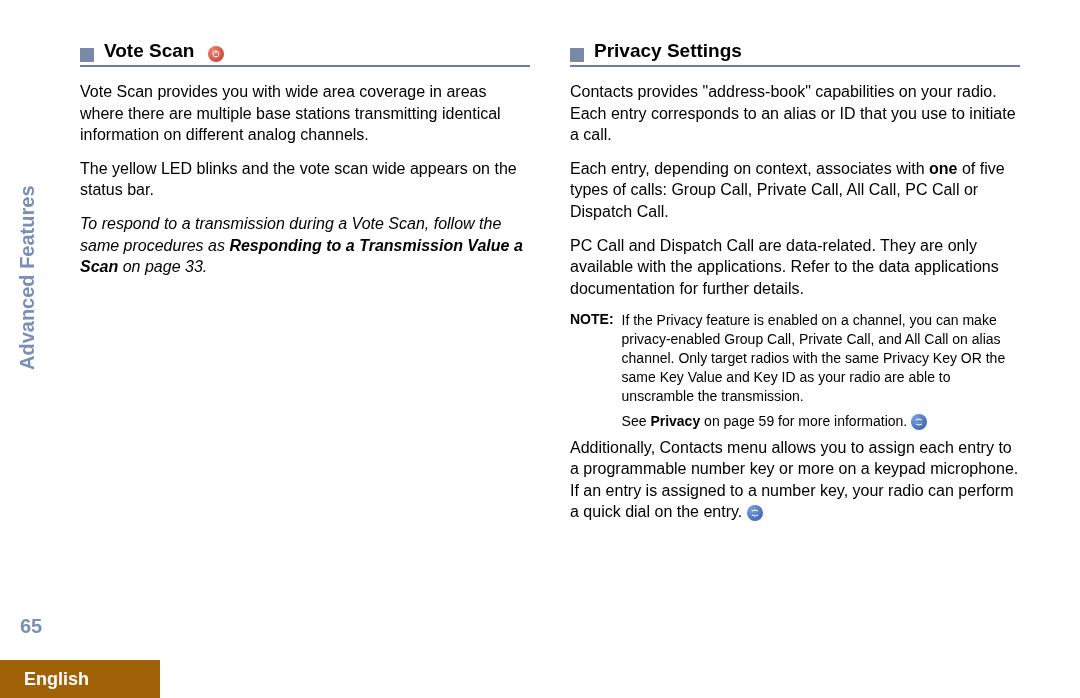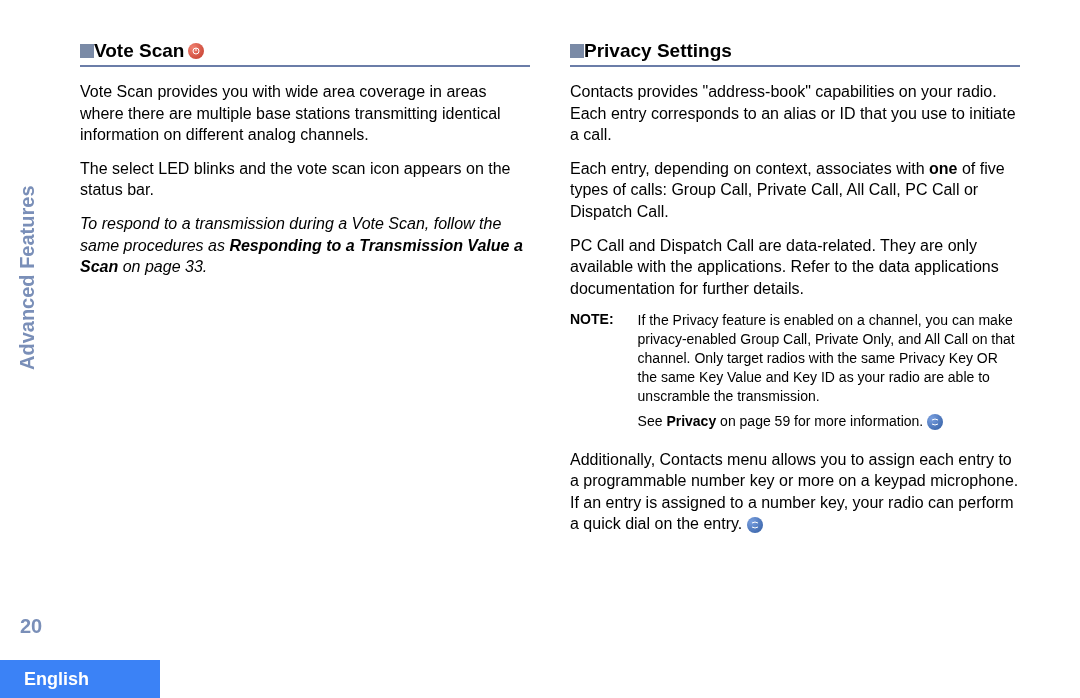--- a/index.html
+++ b/index.html
@@ -17,21 +17,22 @@
       padding: 40px 60px 40px 80px;
       display: flex;
       gap: 40px;
     }
     .column {
       flex: 1;
       min-width: 0;
     }
     .section-heading {
       display: flex;
-      align-items: center;
+      align-items: flex-end;
+      gap: 10px;
       border-bottom: 2px solid #6b7da8;
       padding-bottom: 3px;
       margin-bottom: 14px;
     }
     .section-heading .bullet {
       width: 14px;
       height: 14px;
       background: #7a8aa6;
       display: inline-block;
     }
@@ -59,22 +60,21 @@
     .icon-badge svg { width: 10px; height: 10px; }
     p {
       margin-bottom: 12px;
       line-height: 1.35;
       font-size: 16px;
     }
     .italic { font-style: italic; }
     .bold { font-weight: bold; }
     .note-block {
       display: flex;
-      gap: 24px;
-      margin-bottom: 12px;
+      gap: 8px;
     }
     .note-label {
       font-weight: bold;
       flex-shrink: 0;
       font-size: 14px;
     }
     .note-content {
       flex: 1;
       font-size: 14px;
       line-height: 1.35;
@@ -98,21 +98,21 @@
       font-size: 20px;
       font-weight: bold;
       color: #7a8fb8;
     }
     .language-tab {
       position: absolute;
       left: 0;
       bottom: 0;
       width: 160px;
       height: 38px;
-      background: #3b82f6;
+      background: #a16207;
       color: #fff;
       font-size: 18px;
       font-weight: bold;
       display: flex;
       align-items: center;
       padding-left: 24px;
     }
   </style>
 </head>
 <body>
@@ -124,41 +124,41 @@
       <span class="bullet"></span>
       <span class="title">Vote Scan</span>
       <span class="icon-badge red">
         <svg viewBox="0 0 10 10">
             <circle cx="5" cy="5" r="3" fill="none" stroke="#fff" stroke-width="1"></circle>
             <line x1="5" y1="2" x2="5" y2="5" stroke="#fff" stroke-width="1"></line>
           </svg>
       </span>
     </div>
     <p>Vote Scan provides you with wide area coverage in areas where there are multiple base stations transmitting identical information on different analog channels.</p>
-    <p>The select LED blinks and the vote scan icon appears on the status bar.</p>
+    <p>The yellow LED blinks and the vote scan wide appears on the status bar.</p>
     <p class="italic">
       <span>To respond to a transmission during a Vote Scan, follow the same procedures as </span><span class="bold">Responding to a Transmission Value a Scan</span><span> on page 33.</span>
     </p>
   </div>
 
   <div class="column">
     <div class="section-heading">
       <span class="bullet"></span>
       <span class="title">Privacy Settings</span>
     </div>
     <p>Contacts provides "address-book" capabilities on your radio. Each entry corresponds to an alias or ID that you use to initiate a call.</p>
     <p>
       <span>Each entry, depending on context, associates with </span><span class="bold">one</span><span> of five types of calls: Group Call, Private Call, All Call, PC Call or Dispatch Call.</span>
     </p>
     <p>PC Call and Dispatch Call are data-related. They are only available with the applications. Refer to the data applications documentation for further details.</p>
 
     <div class="note-block">
       <div class="note-label">NOTE:</div>
       <div class="note-content">
-        <div>If the Privacy feature is enabled on a channel, you can make privacy-enabled Group Call, Private Only, and All Call on that channel. Only target radios with the same Privacy Key OR the same Key Value and Key ID as your radio are able to unscramble the transmission.</div>
+        <div>If the Privacy feature is enabled on a channel, you can make privacy-enabled Group Call, Private Call, and All Call on alias channel. Only target radios with the same Privacy Key OR the same Key Value and Key ID as your radio are able to unscramble the transmission.</div>
         <div>
           <span>See </span><span class="bold">Privacy</span><span> on page 59 for more information. </span>
           <span class="icon-badge">
             <svg viewBox="0 0 10 10">
                 <path d="M2 3 Q5 1 8 3 M2 7 Q5 9 8 7" fill="none" stroke="#fff" stroke-width="1"></path>
               </svg>
           </span>
         </div>
       </div>
     </div>
@@ -169,14 +169,14 @@
         <svg viewBox="0 0 10 10">
             <path d="M2 3 Q5 1 8 3 M2 7 Q5 9 8 7" fill="none" stroke="#fff" stroke-width="1"></path>
           </svg>
       </span>
     </p>
   </div>
 
 </div>
 
 <div class="sidebar">Advanced Features</div>
-<div class="page-number">20</div>
+<div class="page-number">65</div>
 <div class="language-tab">English</div>
 
 </body></html>

